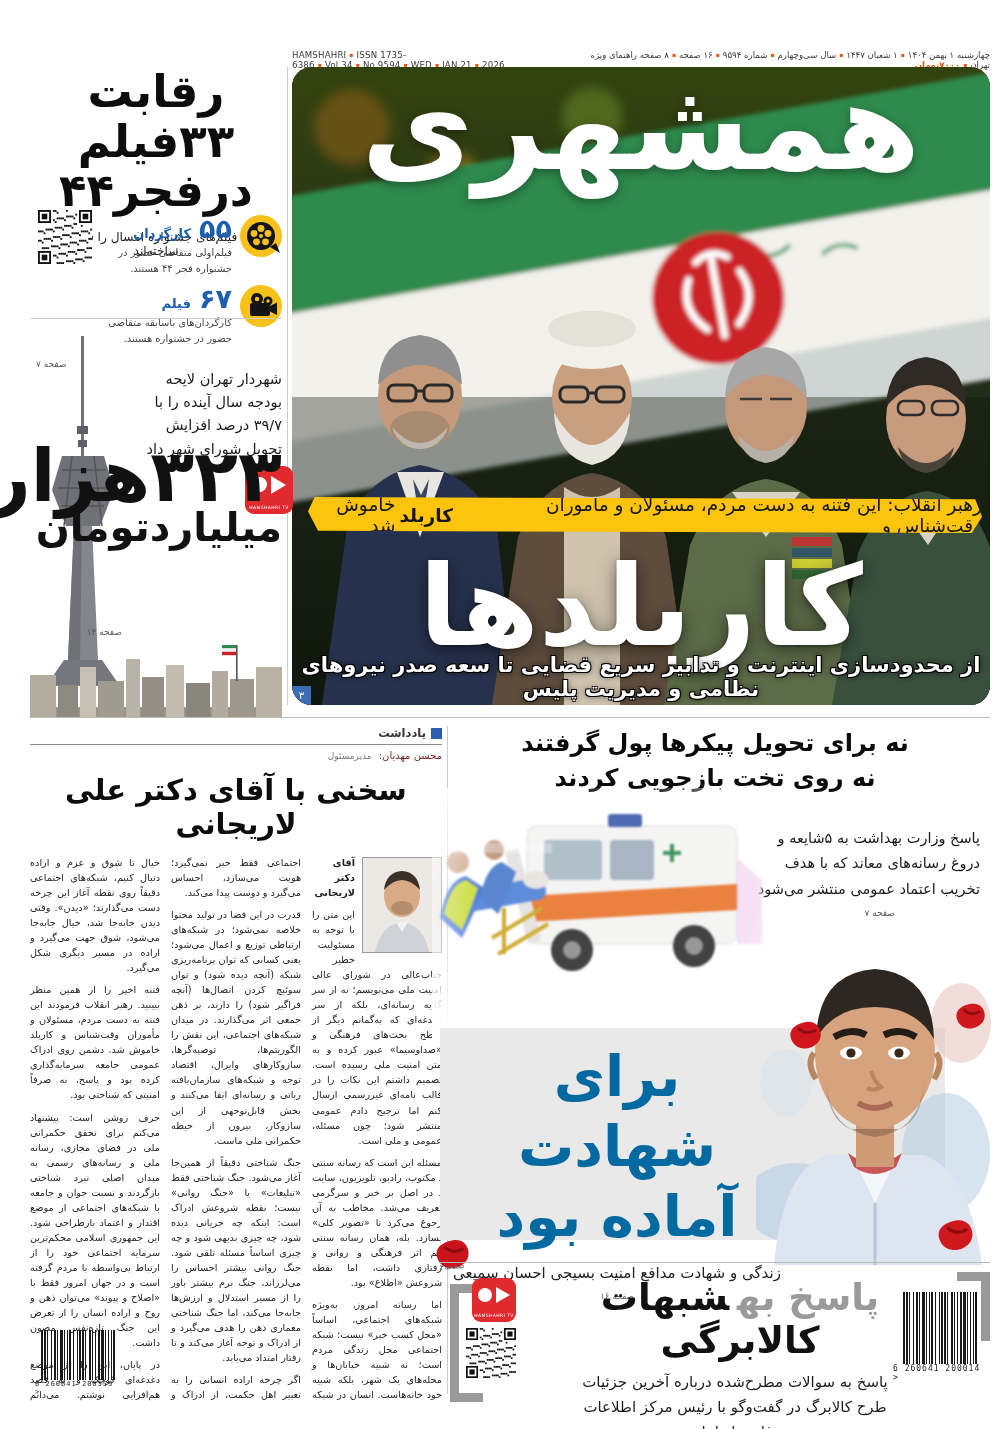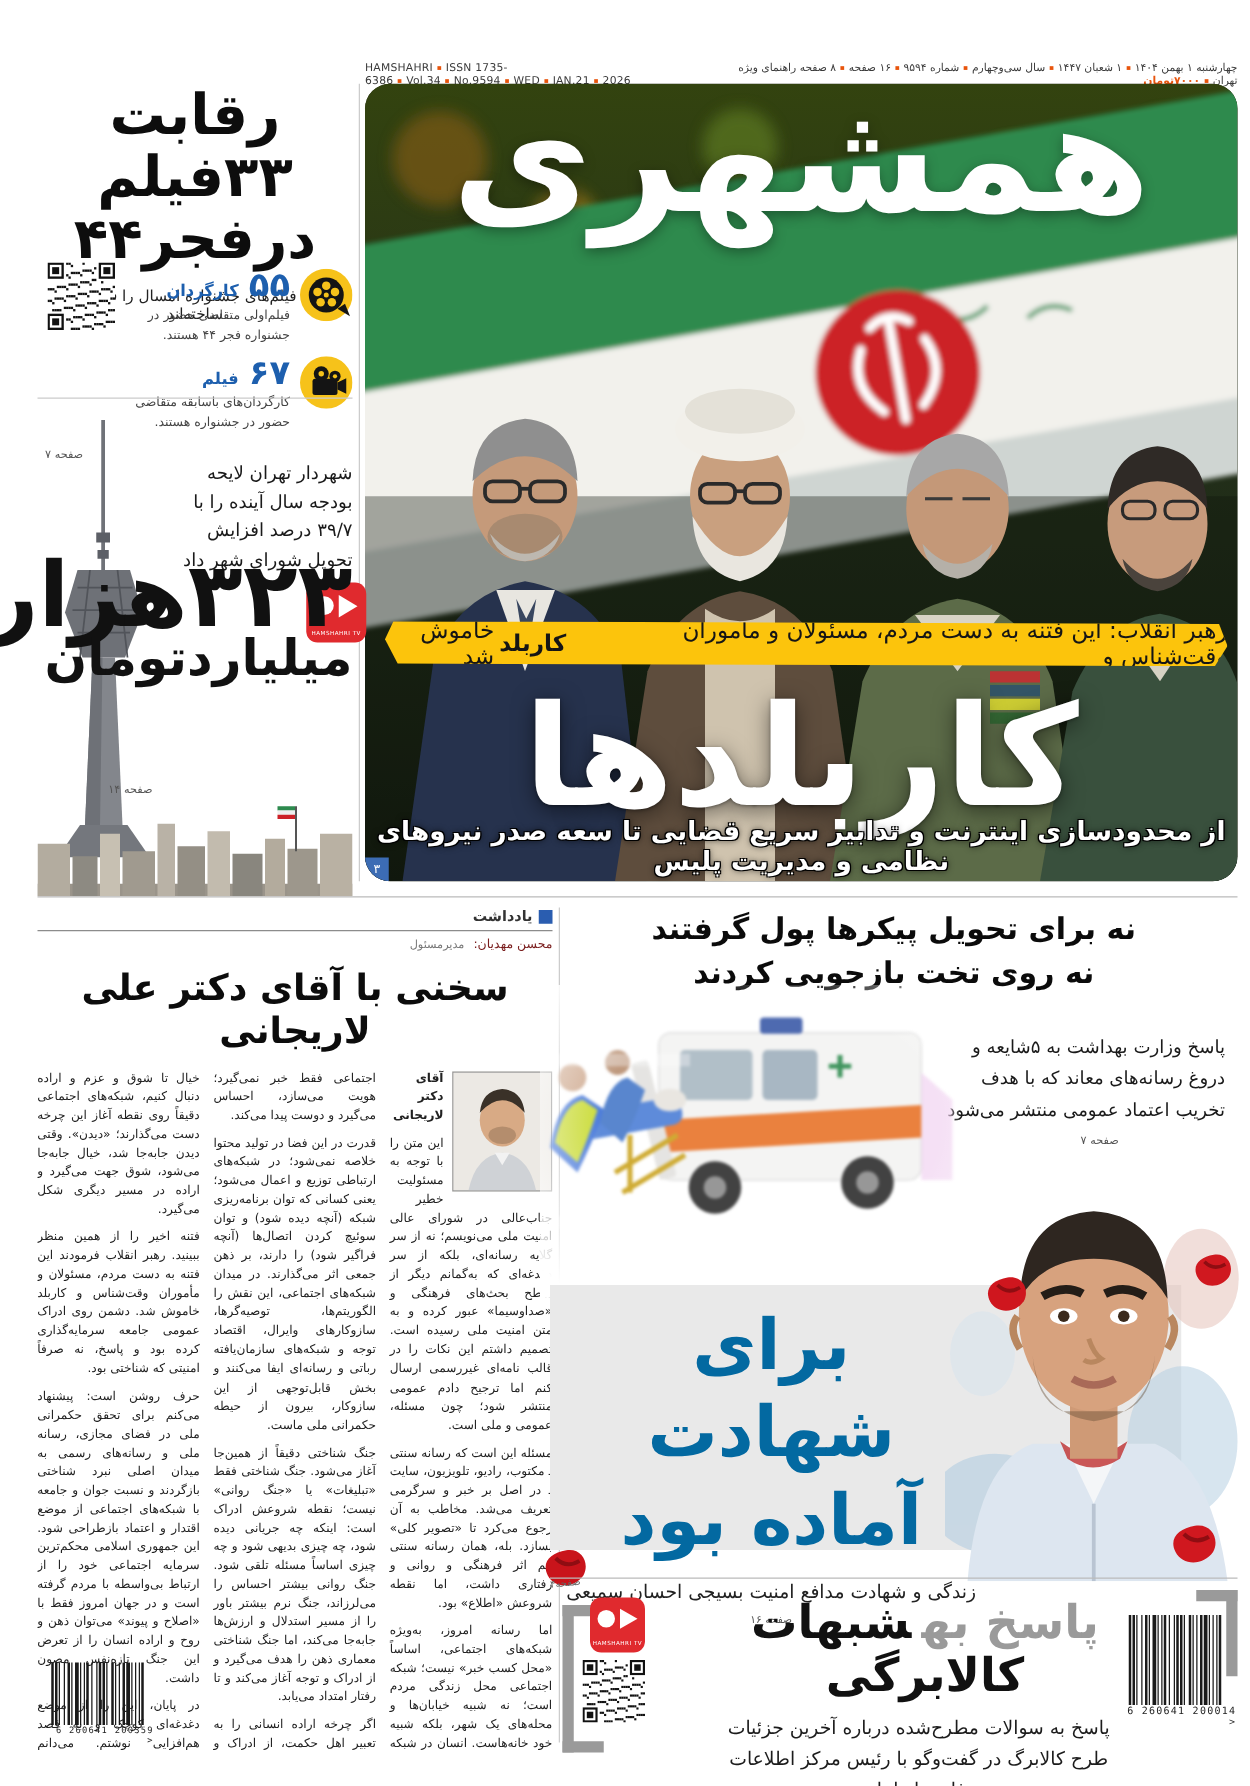--- a/index.html
+++ b/index.html
@@ -92,21 +92,21 @@
   #hr-right2{left:440px;top:1262px;width:550px;}
   #kalabarg{left:440px;top:1270px;width:550px;height:128px;direction:rtl;}
   #kalabarg .bracket-r{position:absolute;right:0;top:2px;width:24px;height:60px;border-right:9px solid #9a9a9a;border-top:9px solid #9a9a9a;}
   #kalabarg .bracket-l{position:absolute;left:10px;top:14px;width:24px;height:100px;border-left:9px solid #9a9a9a;border-top:9px solid #9a9a9a;border-bottom:9px solid #9a9a9a;}
   #kalabarg .pref{position:absolute;left:0;top:-8px;font-size:8px;color:#666;transform:rotate(-6deg);}
   #kalabarg .logos{position:absolute;left:26px;top:8px;}
   #kalabarg .head{margin:6px 60px 0 110px;text-align:center;font-size:37px;font-weight:bold;letter-spacing:-.5px;}
   #kalabarg .head .gray{color:#9a9a9a;margin-left:8px;}
   #kalabarg .sub{margin:8px 90px 0 130px;text-align:center;font-size:15px;line-height:1.65;color:#1c1c1c;}
   
-  .barcode{text-align:right;}
+  .barcode{text-align:left;}
   .barcode .bars{display:flex;align-items:flex-end;justify-content:center;}
   .barcode .digits{font-family:"DejaVu Sans Mono",monospace;font-size:8px;color:#222;letter-spacing:1px;direction:ltr;}
   #barcode-right{left:893px;top:1292px;width:96px;}
   #barcode-left{left:35px;top:1330px;width:88px;}
 </style>
 </head>
 <body>
 
 <div id="header-row" class="abs">
   <div id="header-en"><span>HAMSHAHRI</span><span class="dot">▪</span><span>ISSN 1735-6386</span><span class="dot">▪</span><span>Vol.34</span><span class="dot">▪</span><span>No.9594</span><span class="dot">▪</span><span>WED</span><span class="dot">▪</span><span>JAN.21</span><span class="dot">▪</span><span>2026</span></div>

